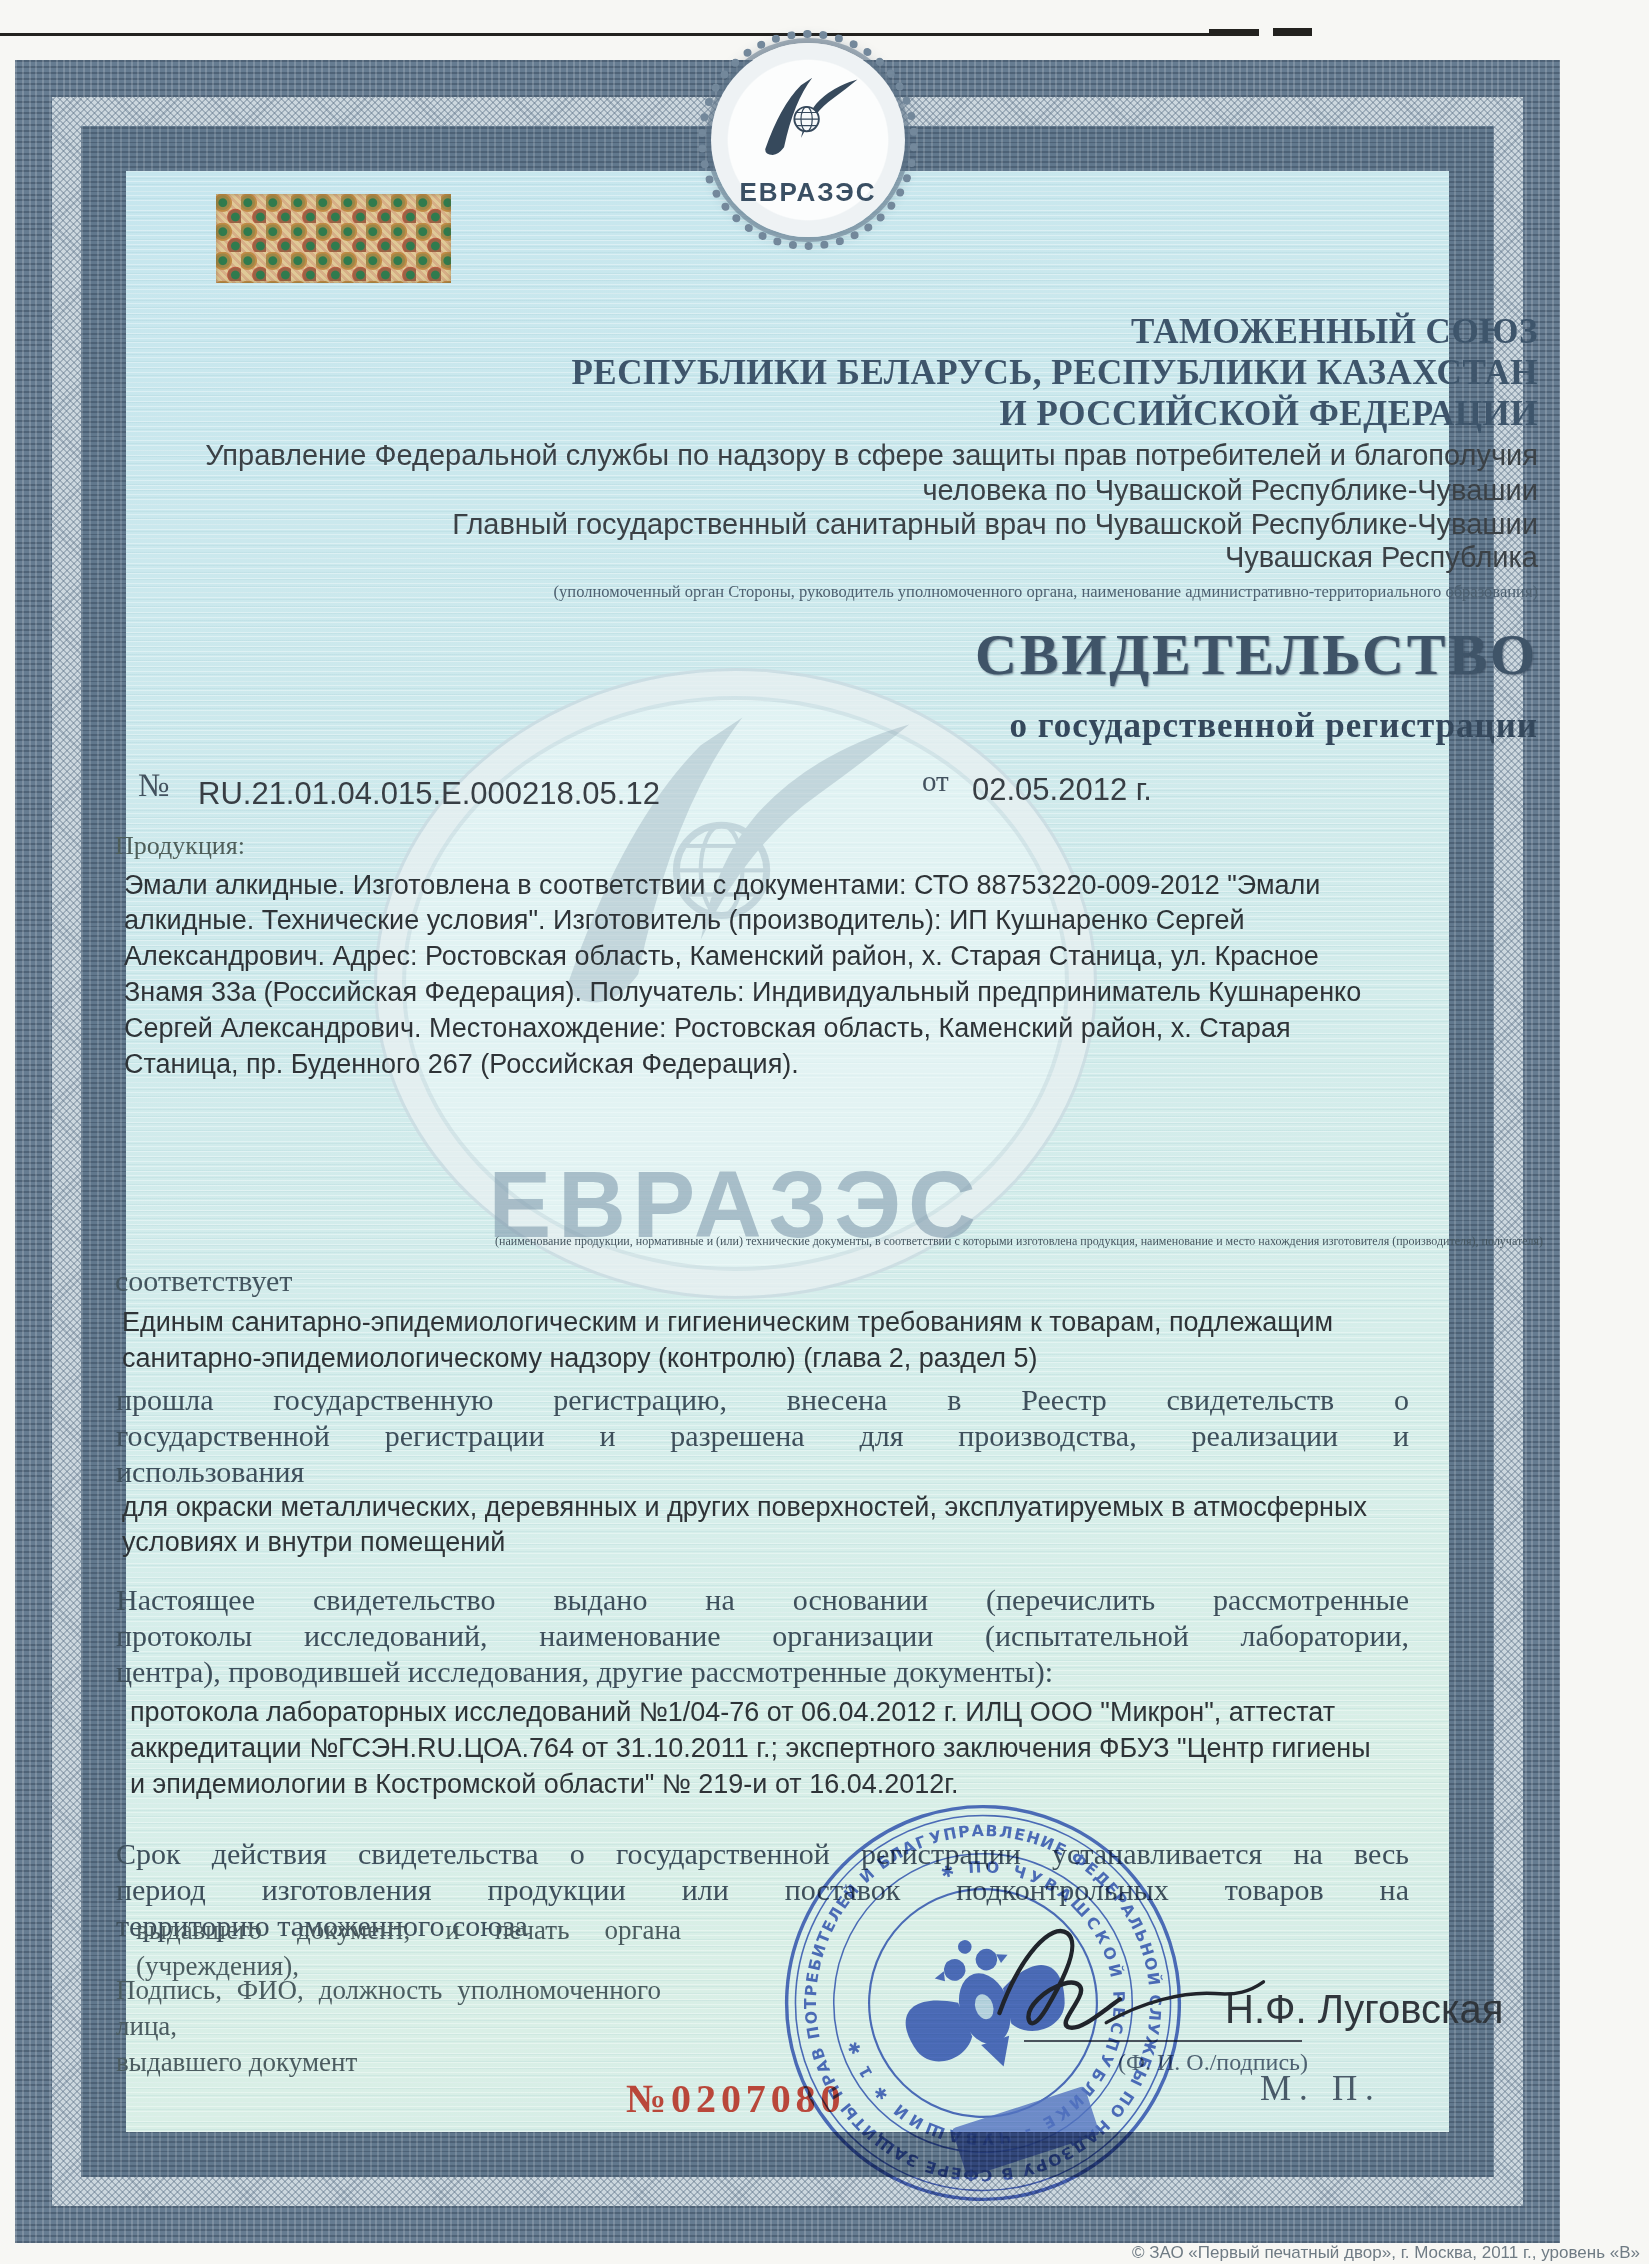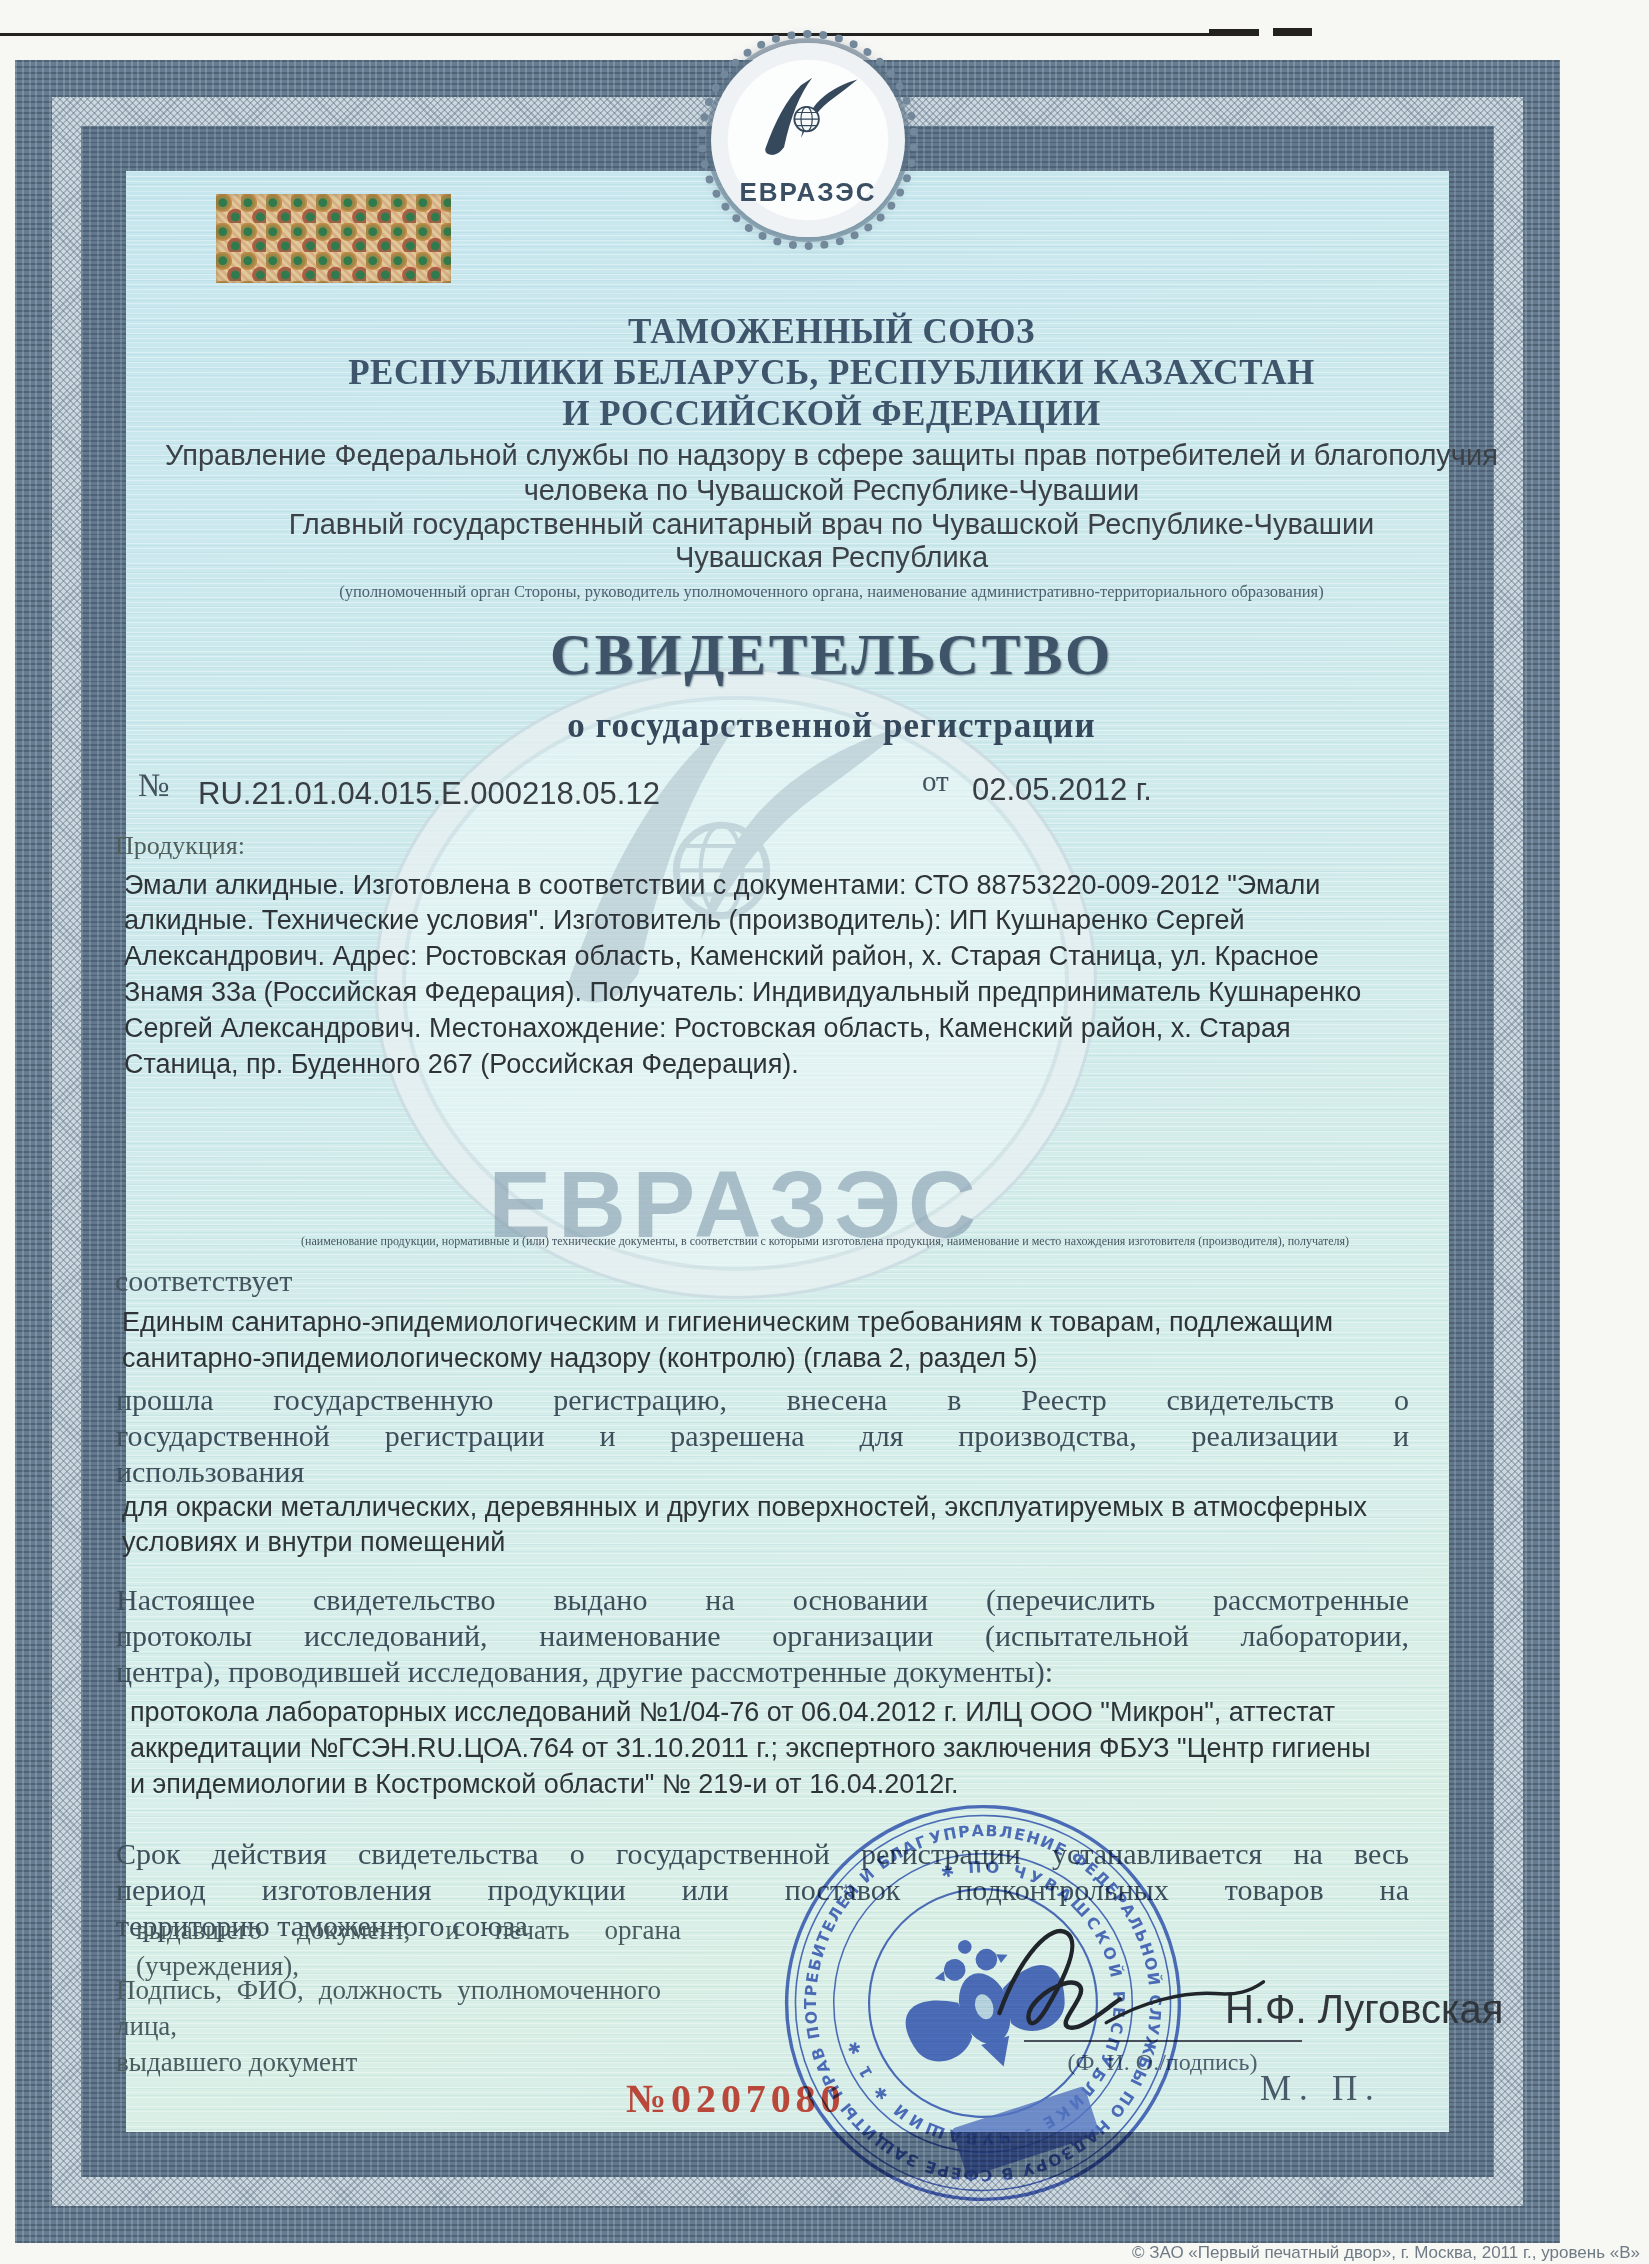--- a/index.html
+++ b/index.html
@@ -52,21 +52,21 @@
     background:rgba(240,249,250,.55);border:3.9px solid rgba(150,172,188,.30);
     box-shadow:inset 0 0 0 25px rgba(255,255,255,.38), inset 0 0 0 29px rgba(150,172,188,.22);}
   .watermark svg{position:absolute;left:146px;top:17.5px;opacity:.30;}
   .watermark .wm-text{position:absolute;left:0;top:483px;width:100%;text-align:center;
     font-family:"Liberation Sans",sans-serif;font-weight:bold;font-size:94px;letter-spacing:6.8px;
     color:rgba(118,146,166,.55);}
   
   .t{position:absolute;white-space:nowrap;z-index:3;}
   .ser{font-family:"Liberation Serif",serif;}
   .san{font-family:"Liberation Sans",sans-serif;}
-  .ctr{text-align:center;}
+  .ctr{text-align:right;}
   .j{white-space:normal;text-align:justify;text-align-last:justify;}
   .hdr{font-weight:bold;font-size:35px;color:#3e556b;letter-spacing:0.5px;}
   .auth{font-size:29px;color:#3b4146;}
   .cap{font-size:16.5px;color:#4d6070;}
   .cap2{font-size:12px;color:#44555f;}
   .title{font-weight:bold;font-size:58px;color:#3f5468;letter-spacing:2.9px;
          text-shadow:1px 1px 1.9px rgba(45,62,82,.55);}
   .subtitle{font-weight:bold;font-size:35px;color:#35485c;letter-spacing:1px;}
   .body-san{font-size:27px;color:#2e3337;line-height:36px;}
   .body-ser{font-size:30px;color:#3e4f5b;line-height:36px;}

